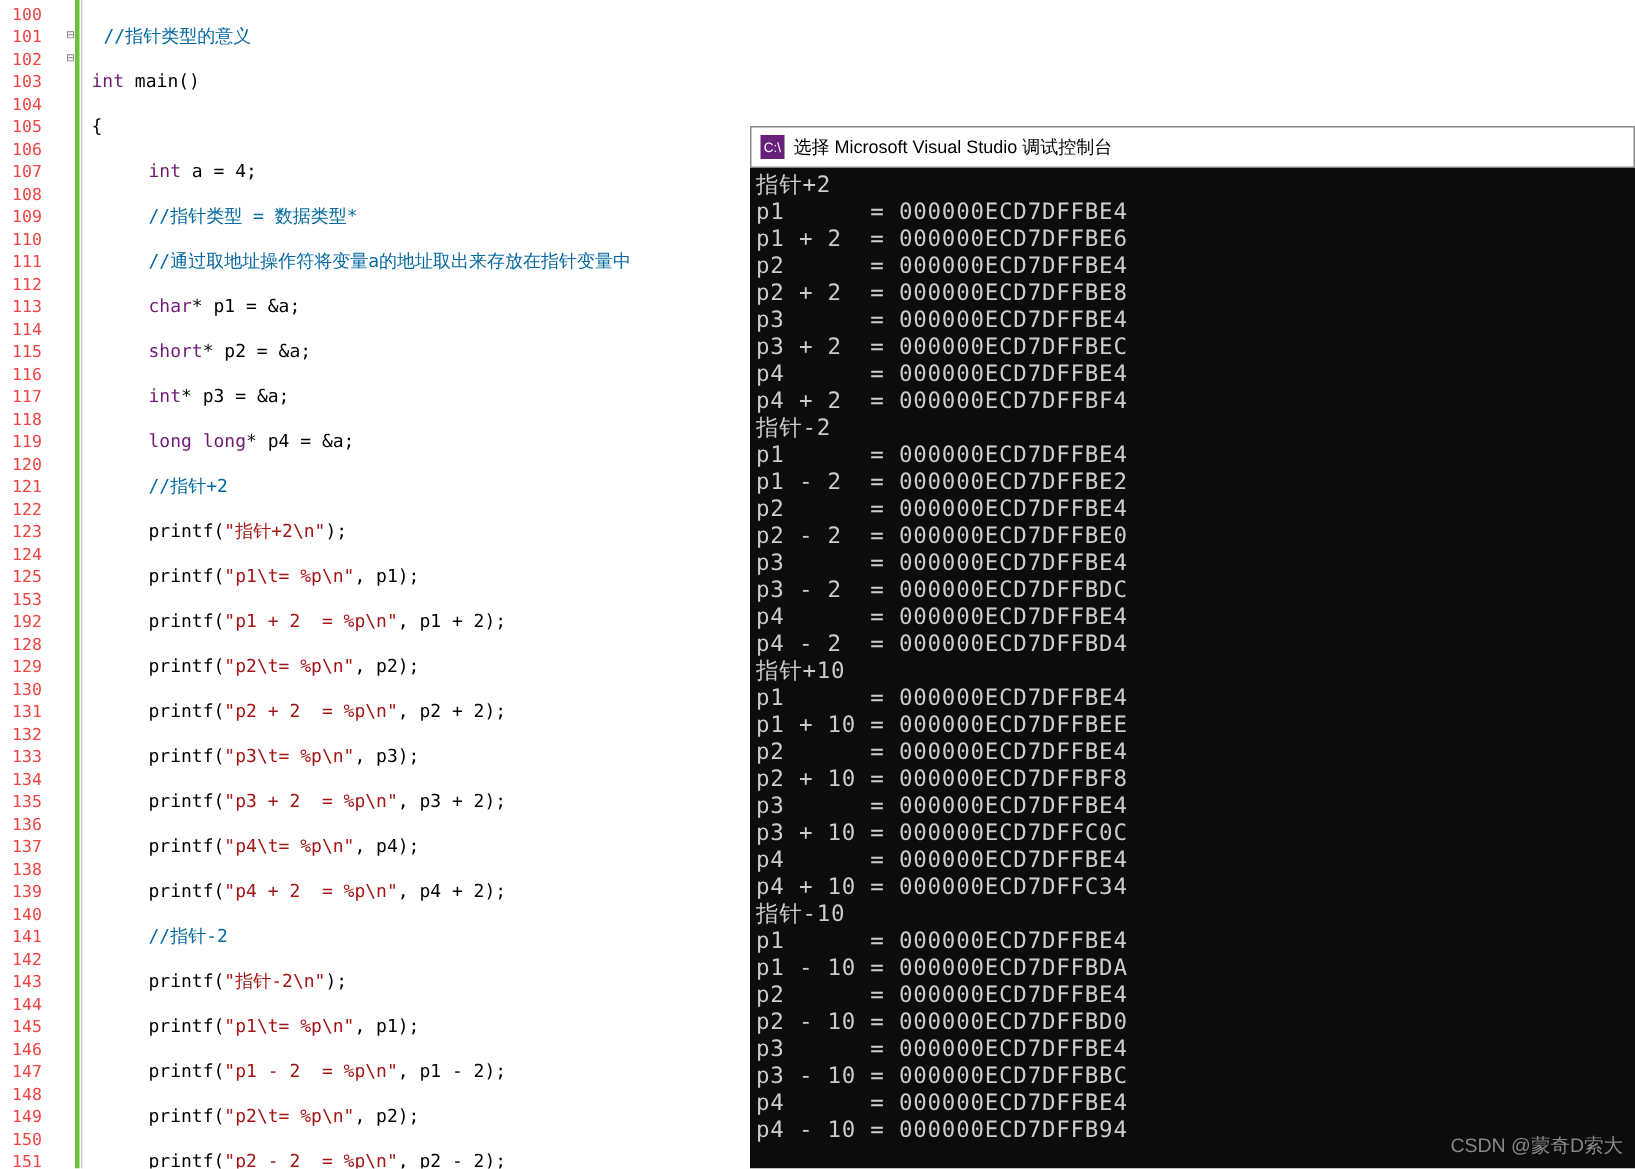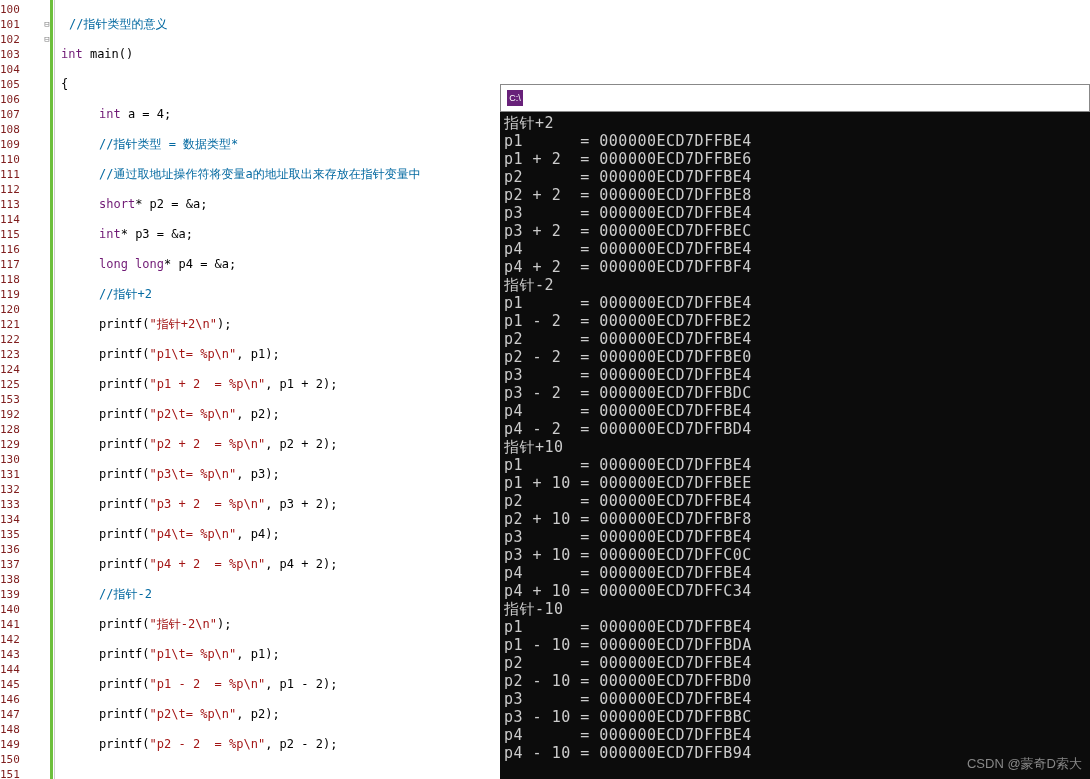--- a/index.html
+++ b/index.html
@@ -1,17 +1,17 @@
 <!DOCTYPE html>
 <html><head>
 <meta charset="utf-8">
 <style>
 body{margin:0;font-family:Consolas,monospace;font-size:12px;background:#fff;overflow:hidden;width:1090px;height:779px;position:relative}
 .editor{position:absolute;left:0;top:0;width:500px;height:779px;display:flex}
-.gutter{width:36px;text-align:left;color:#7f1d1d;padding-right:4px;line-height:15px;padding-top:2px}
+.gutter{width:36px;text-align:center;color:#ef4444;padding-right:4px;line-height:15px;padding-top:2px}
 .gutter div{font-size:11px}
 .fold{width:14px;background:#fff;border-right:1px solid #ccc;line-height:15px;padding-top:2px;color:#808080;font-size:9px;text-align:center}
 .code{flex:1;line-height:15px;padding-top:2px;white-space:pre;font-size:12px}
 .code div{padding-left:6px}
 .green-bar{position:absolute;left:50px;top:0;width:3px;height:779px;background:#6dbf3c}
 .kw{color:#701a75}
 .cm{color:#0369a1}
 .str{color:#a31515}
 .titlebar{position:absolute;left:500px;top:84px;width:590px;height:28px;background:#fff;border:1px solid #888;display:flex;align-items:center;padding-left:6px;box-sizing:border-box;font-family:'Microsoft YaHei',sans-serif;font-size:12px;color:#000}
 .titlebar .ico{width:16px;height:16px;background:#68217a;color:#fff;font-size:9px;display:flex;align-items:center;justify-content:center;margin-right:6px}
@@ -133,20 +133,21 @@
       <div>&nbsp;</div>
       <div>&nbsp;</div>
     </div>
 <div class="code">
 <div class="i1"><span class="cm">//指针类型的意义</span></div>
 <div><span class="kw">int</span><span> main()</span></div>
 <div>{</div>
 <div class="i2"><span class="kw">int</span><span> a = 4;</span></div>
 <div class="i2"><span class="cm">//指针类型 = 数据类型*</span></div>
 <div class="i2"><span class="cm">//通过取地址操作符将变量a的地址取出来存放在指针变量中</span></div>
+<div class="i2"><span class="kw">char</span><span>* p1 = &amp;a;</span></div>
 <div class="i2"><span class="kw">short</span><span>* p2 = &amp;a;</span></div>
 <div class="i2"><span class="kw">int</span><span>* p3 = &amp;a;</span></div>
 <div class="i2"><span class="kw">long long</span><span>* p4 = &amp;a;</span></div>
 <div class="i2"><span class="cm">//指针+2</span></div>
 <div class="i2"><span>printf(</span><span class="str">"指针+2\n"</span><span>);</span></div>
 <div class="i2"><span>printf(</span><span class="str">"p1\t= %p\n"</span><span>, p1);</span></div>
 <div class="i2"><span>printf(</span><span class="str">"p1 + 2  = %p\n"</span><span>, p1 + 2);</span></div>
 <div class="i2"><span>printf(</span><span class="str">"p2\t= %p\n"</span><span>, p2);</span></div>
 <div class="i2"><span>printf(</span><span class="str">"p2 + 2  = %p\n"</span><span>, p2 + 2);</span></div>
 <div class="i2"><span>printf(</span><span class="str">"p3\t= %p\n"</span><span>, p3);</span></div>
@@ -183,20 +184,21 @@
 
 
 
 
 
 </div>
 </div>
 
 <div class="titlebar">
 <span class="ico">C:\</span>
+<span>选择 Microsoft Visual Studio 调试控制台</span>
 </div>
 <div class="cout">指针+2
 p1      = 000000ECD7DFFBE4
 p1 + 2  = 000000ECD7DFFBE6
 p2      = 000000ECD7DFFBE4
 p2 + 2  = 000000ECD7DFFBE8
 p3      = 000000ECD7DFFBE4
 p3 + 2  = 000000ECD7DFFBEC
 p4      = 000000ECD7DFFBE4
 p4 + 2  = 000000ECD7DFFBF4

